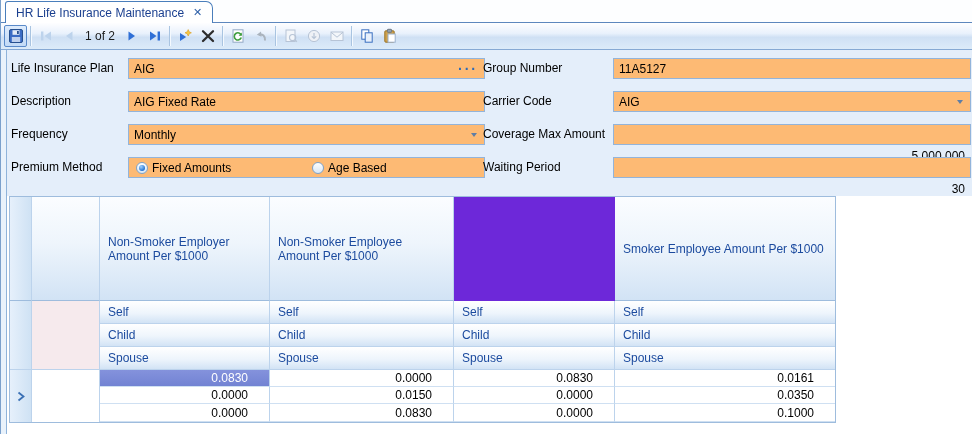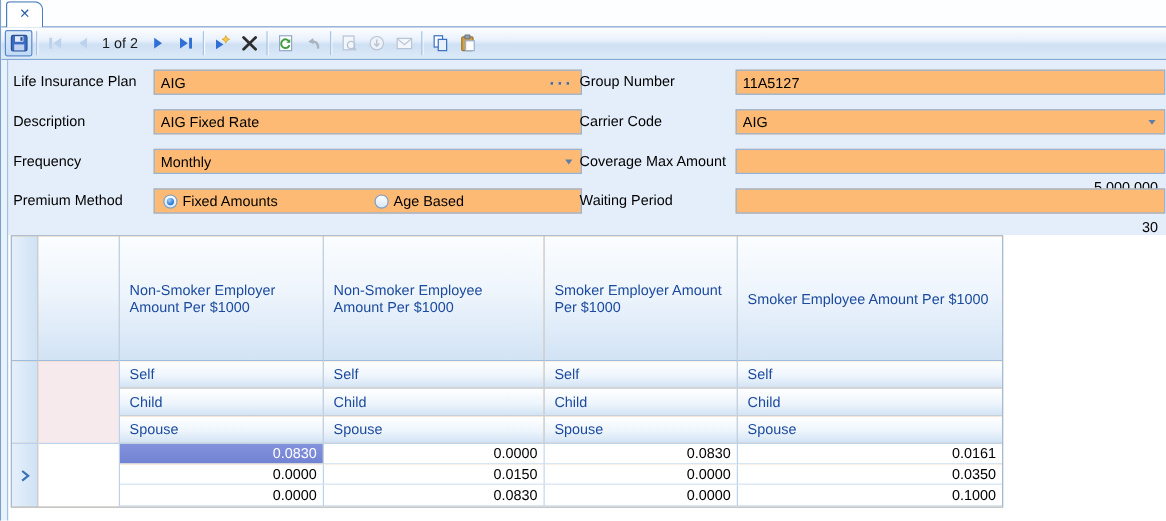--- a/index.html
+++ b/index.html
@@ -59,49 +59,50 @@
 
   
   .r1 { top:8px; }  .r2 { top:41px; }  .r3 { top:74px; }  .r4 { top:107px; }
   .lcol-label { left:4px; }   .lcol-input { left:121px; width:357px; }
   .rcol-label { left:476px; } .rcol-input { left:606px; width:358px; }
 
   
   .grid { position:absolute; left:2px; top:0; display:grid;
           grid-template-columns:22px 68px 170px 184px 161px 220px;
           grid-template-rows:104px 23px 23px 23px 17px 17px 18px;
-          border:1px solid #9ebcdd; background:#fdba74; }
+          border:1px solid #9ebcdd; background:#6d28d9; }
   .cell { border-right:1px solid #bcd3ec; border-bottom:1px solid #bcd3ec; overflow:hidden; }
   .gc1{grid-column:1} .gc2{grid-column:2} .gc3{grid-column:3} .gc4{grid-column:4}
   .gc5{grid-column:5} .gc6{grid-column:6}
   .gr1{grid-row:1} .gr2{grid-row:2} .gr3{grid-row:3} .gr4{grid-row:4}
   .gr5{grid-row:5} .gr6{grid-row:6} .gr7{grid-row:7}
   .gr2-5{grid-row:2/5} .gr5-8{grid-row:5/8}
   .no-br{border-right:none} .no-bb{border-bottom:none}
   .colhead { background:linear-gradient(#fbfdff 0%, #eef5fc 45%, #d2e3f5 100%);
              color:#1b4a9e; display:flex; align-items:center; padding:4px 8px;
              border-bottom:1px solid #9ebcdd; }
   .ind { background:linear-gradient(90deg,#e6f0fb,#cfe2f4); }
   .pinkcell { background:#f6eaed; }
   .whitecell { background:#fff; }
   .tiercell { background:linear-gradient(#ffffff 0%, #eef5fc 55%, #d2e3f5 100%);
               color:#1b4a9e; line-height:22px; padding-left:8px; }
-  .datacell { background:#fff; text-align:left; padding:0 5px; line-height:16px;
+  .datacell { background:#fff; text-align:left; padding:0 21px; line-height:16px;
               border-bottom:1px solid #cfe0f2; display:flex; align-items:center;
               justify-content:flex-end; }
   .datacell.selected { background:linear-gradient(#8492dc,#7283d3); color:#fff; }
   .ind-data { display:flex; align-items:center; justify-content:center; }
 </style>
 </head>
 <body>
 
 <div class="app">
 
   <div class="tabbar">
     <div class="tab">
+      <span class="tab-label">HR Life Insurance Maintenance</span>
       <span class="tab-close">✕</span>
     </div>
   </div>
 
   <div class="toolbar">
     <div class="tbtn active">
       <svg width="16" height="16" viewBox="0 0 16 16">
         <rect x="1.5" y="1.5" width="13" height="13" rx="1.5" fill="#3a6bc4" stroke="#27508f"></rect>
         <rect x="4.5" y="2.2" width="7" height="4.6" fill="#e3ebf7"></rect>
         <rect x="9" y="3" width="1.8" height="3" fill="#27508f"></rect>
@@ -254,23 +255,20 @@
       <div class="grid">
 
         <div class="cell colhead ind gc1 gr1"></div>
         <div class="cell colhead gc2 gr1"></div>
         <div class="cell colhead gc3 gr1">
             <span>Non-Smoker Employer Amount Per $1000</span>
           </div>
         <div class="cell colhead gc4 gr1">
             <span>Non-Smoker Employee Amount Per $1000</span>
           </div>
-        <div class="cell colhead gc5 gr1">
-            <span>Smoker Employer Amount Per $1000</span>
-          </div>
         <div class="cell colhead no-br gc6 gr1">
             <span>Smoker Employee Amount Per $1000</span>
           </div>
 
         <div class="cell ind gc1 gr2-5"></div>
         <div class="cell pinkcell gc2 gr2-5"></div>
 
         <div class="cell tiercell gc3 gr2">Self</div>
         <div class="cell tiercell gc4 gr2">Self</div>
         <div class="cell tiercell gc5 gr2">Self</div>

